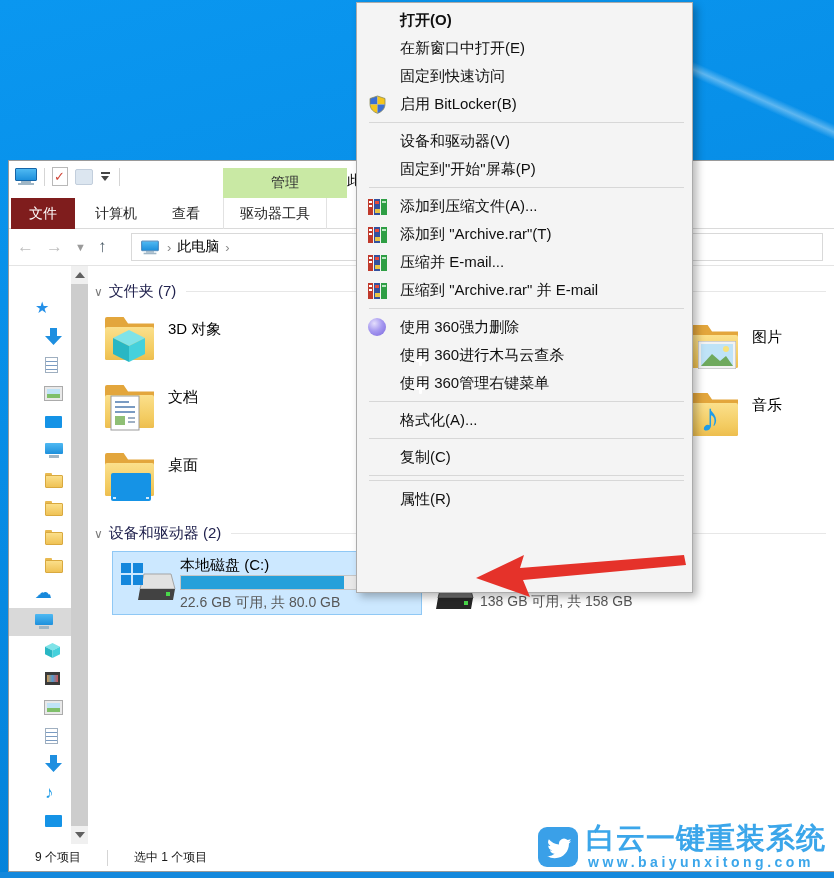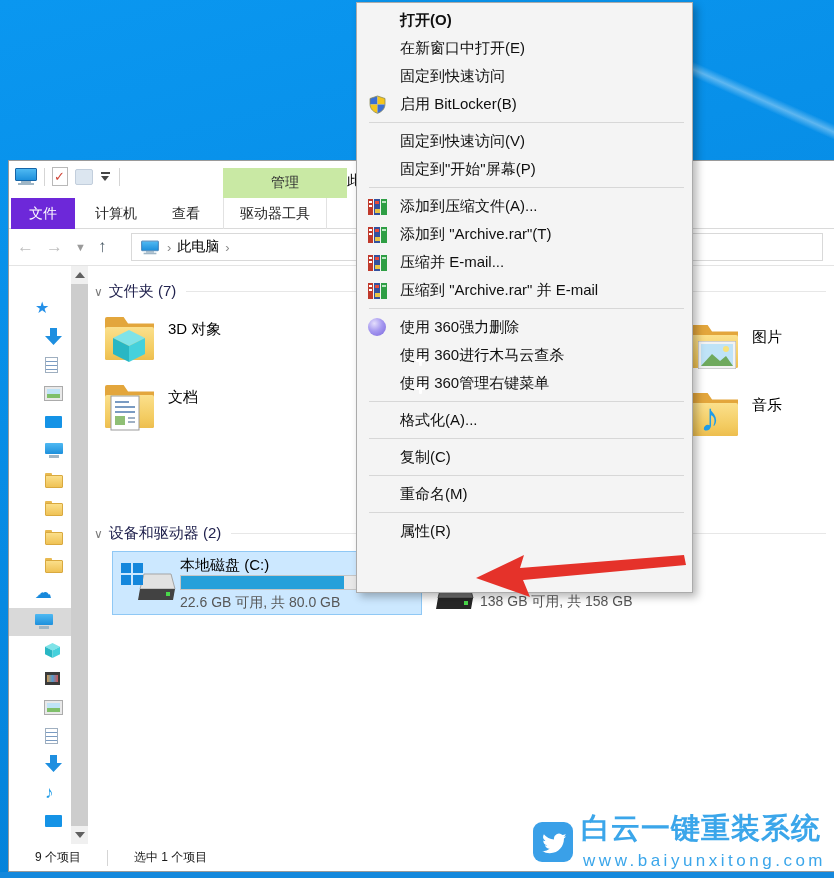--- a/index.html
+++ b/index.html
@@ -31,21 +31,21 @@
   .ico-qatdrop { width:12px; height:10px; position:relative; }
   .ico-qatdrop::before { content:""; position:absolute; left:1px; top:0; width:9px; height:2px; background:#444; }
   .ico-qatdrop::after { content:""; position:absolute; left:1px; top:4px; border-left:4.5px solid transparent; border-right:4.5px solid transparent; border-top:5px solid #444; }
   .manage-label { position:absolute; left:214px; top:7px; width:124px; height:30px; background:#C9E9A4;
     display:flex; align-items:center; justify-content:center; font-size:14px; color:#333; }
   .win-title { position:absolute; left:338px; top:11px; font-size:14px; color:#000; white-space:nowrap; }
 
   
   .tabs { position:absolute; left:0; top:37px; width:100%; height:31px; background:#FFF; border-bottom:1px solid #DADADA; }
   .tab { position:absolute; top:0; height:31px; display:flex; align-items:center; justify-content:center; font-size:14px; color:#1E1E1E; }
-  .tab-file { left:2px; width:64px; background:#6d28d9; color:#FFF; }
+  .tab-file { left:2px; width:64px; background:#7f1d1d; color:#FFF; }
   .tab-computer { left:74px; width:66px; }
   .tab-view { left:148px; width:58px; }
   .tab-drive { left:214px; width:104px; border-left:1px solid #E2E2E2; border-right:1px solid #E2E2E2; }
 
   
   .addrbar { position:absolute; left:0; top:68px; width:100%; height:37px; background:#FFF; border-bottom:1px solid #E4E4E4; }
   .navarrows { position:absolute; left:8px; top:8px; display:flex; align-items:center; gap:12px; }
   .arr { font-size:17px; line-height:20px; }
   .arr.back,.arr.fwd { color:#BFBFBF; }
   .arr.dropdown { color:#9A9A9A; font-size:11px; }
@@ -145,21 +145,21 @@
   .ico-360g::after { content:""; position:absolute; left:7.5px; top:4.5px; width:3px; height:10px; background:#FFF; border-radius:1px; }
 
   
   .red-arrow { position:absolute; left:0; top:0; z-index:50; pointer-events:none; }
 
   
   .watermark { position:absolute; right:8px; bottom:9px; display:flex; align-items:center; gap:8px; z-index:30; }
   .wm-badge { width:40px; height:40px; border-radius:9px; background:#3AA0E8; display:flex; align-items:center; justify-content:center; }
   .wm-text { display:flex; flex-direction:column; line-height:1; }
   .wm-title { font-size:29px; font-weight:bold; color:#3BA6EA; letter-spacing:1px; }
-  .wm-url { font-size:17px; color:#3BA6EA; letter-spacing:3.5px; margin-top:9px; padding-left:2px; }
+  .wm-url { font-size:14px; color:#3BA6EA; letter-spacing:3.5px; margin-top:2px; padding-left:2px;font-weight:bold; }
 </style>
 </head>
 <body>
 
 <div class="streak"></div>
 
 <div class="window">
 
   <div class="titlebar">
     <div class="qat">
@@ -309,20 +309,32 @@
             <rect x="1" y="1" width="28" height="34" fill="#FFF" stroke="#9B9B9B"></rect>
             <path d="M5 7h14M5 12h20M5 17h20" stroke="#7A9BC2" stroke-width="2"></path>
             <rect x="5" y="21" width="10" height="9" fill="#8FBF75"></rect>
             <path d="M18 23h7M18 27h7" stroke="#9FB0C4" stroke-width="2"></path>
               </svg>
         </div>
           </div>
         <div class="tile-label">文档</div>
       </div>
 
+      <div class="tile" style="left:14px; top:181px;">
+        <div class="tile-icon">
+            <div class="folder">
+          <svg class="ovl" style="left:9px; top:26px;" width="40" height="28" viewBox="0 0 40 28">
+            <rect x="0" y="0" width="40" height="28" rx="2" fill="#1593E6"></rect>
+            <rect x="2" y="24" width="3" height="2" fill="#FFF" opacity=".8"></rect>
+                <rect x="35" y="24" width="3" height="2" fill="#FFF" opacity=".8"></rect>
+              </svg>
+        </div>
+          </div>
+        <div class="tile-label">桌面</div>
+      </div>
 
       <div class="tile" style="left:598px; top:53px;">
         <div class="tile-icon">
             <div class="folder">
           <svg class="ovl" style="left:12px; top:22px;" width="38" height="28" viewBox="0 0 38 28">
             <rect x="0" y="0" width="38" height="28" fill="#F2F2F2" stroke="#ABABAB"></rect>
             <rect x="3" y="3" width="32" height="22" fill="#BFE3F7"></rect>
             <polygon points="3,25 14,13 22,20 28,15 35,25" fill="#6FA95D"></polygon>
             <circle cx="28" cy="8" r="3" fill="#F7E27A"></circle>
               </svg>
@@ -397,21 +409,21 @@
         <rect x="0" y="0" width="9.5" height="9.5" fill="#3B6FD4"></rect>
           <rect x="9.5" y="0" width="9.5" height="9.5" fill="#F5C51C"></rect>
         <rect x="0" y="9.5" width="9.5" height="9.5" fill="#F5C51C"></rect>
           <rect x="9.5" y="9.5" width="9.5" height="9.5" fill="#3B6FD4"></rect>
       </g>
       <path d="M9.5 1 L17 3.5 V9 C17 14 13.5 17 9.5 18.3 C5.5 17 2 14 2 9 V3.5 Z" fill="none" stroke="#8A8A5A" stroke-width=".8"></path>
     </svg>
     <span>启用 BitLocker(B)</span>
   </div>
   <div class="menu-sep"></div>
-  <div class="menu-item">固定到快速访问(V)</div>
+  <div class="menu-item">设备和驱动器(V)</div>
   <div class="menu-item">固定到"开始"屏幕(P)</div>
   <div class="menu-sep"></div>
   <div class="menu-item">
     <svg class="mi-icon" viewBox="0 0 19 19">
       <rect x="0" y="2" width="5" height="16" fill="#C0392B"></rect>
         <rect x="1" y="4" width="3" height="2" fill="#FFF"></rect>
         <rect x="1" y="8" width="3" height="2" fill="#FFF"></rect>
       <rect x="6" y="2" width="6" height="16" fill="#34519E"></rect>
         <rect x="7" y="4" width="4" height="3" fill="#E74C3C"></rect>
       <rect x="13" y="2" width="6" height="16" fill="#2E9E44"></rect>
@@ -470,21 +482,20 @@
   </div>
   <div class="menu-item">
     <span class="mi-icon ico-360g"></span>
     <span>使用 360管理右键菜单</span>
   </div>
   <div class="menu-sep"></div>
   <div class="menu-item">格式化(A)...</div>
   <div class="menu-sep"></div>
   <div class="menu-item">复制(C)</div>
   <div class="menu-sep"></div>
-  <div class="menu-item">重命名(M)</div>
   <div class="menu-sep"></div>
   <div class="menu-item">属性(R)</div>
 </div>
 
 <svg class="red-arrow" width="834" height="878">
   <polygon points="476,578 524,555 520,568 684,555 686,565 523,580 530,597" fill="#E5322A"></polygon>
 </svg>
 
 <div class="watermark">
   <div class="wm-badge">

